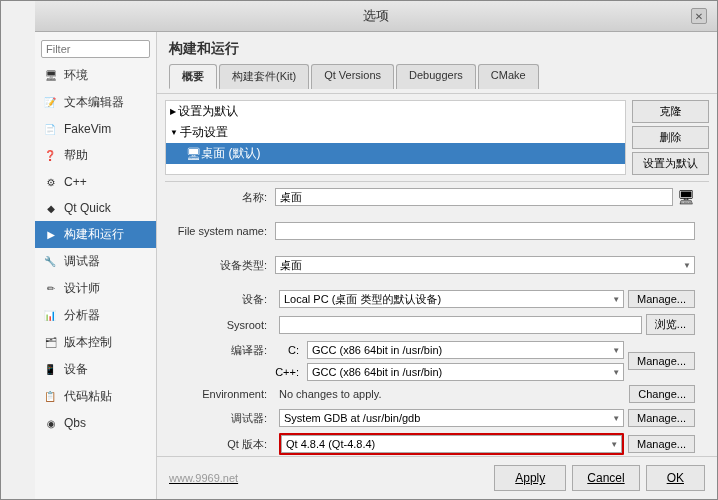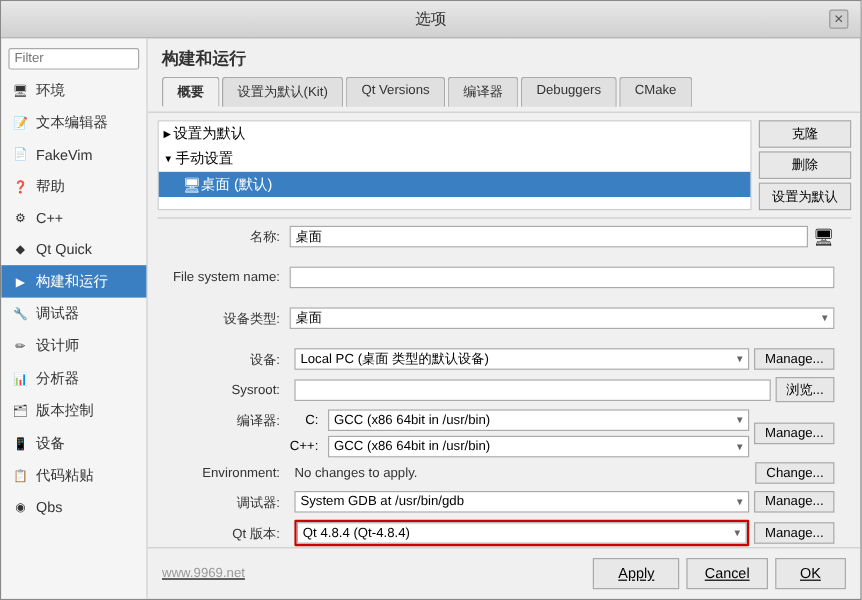--- a/index.html
+++ b/index.html
@@ -1,17 +1,17 @@
 <!DOCTYPE html>
 <html><head>
   <meta charset="utf-8">
   <style>
     * { box-sizing: border-box; margin: 0; padding: 0; font-family: 'SimSun', 'Microsoft YaHei', Arial, sans-serif; font-size: 12px; }
     body { background: #b0b0b0; display: flex; align-items: center; justify-content: center; width: 718px; height: 500px; overflow: hidden; }
-    .dialog { width: 718px; height: 500px; background: #f0f0f0; border: 1px solid #888; box-shadow: 2px 2px 8px rgba(0,0,0,0.4); display: flex; flex-direction: column; }
+    .dialog { width: 718px; height: 500px; background: #f0f0f0; border: 1px solid #888; box-shadow: 2px 2px 8px rgba(0,0,0,0.4); display: flex; flex-direction: column; padding-left: 34px; }
     .title-bar { background: linear-gradient(to bottom, #e8e8e8, #d0d0d0); padding: 6px 10px; display: flex; align-items: center; justify-content: space-between; border-bottom: 1px solid #aaa; }
     .title-bar-text { font-size: 13px; color: #333; flex: 1; text-align: center; }
     .close-btn { width: 16px; height: 16px; background: #d0d0d0; border: 1px solid #999; border-radius: 2px; cursor: pointer; display: flex; align-items: center; justify-content: center; font-size: 10px; color: #555; }
     .content { display: flex; flex: 1; overflow: hidden; }
     .sidebar { width: 122px; background: #f5f5f5; border-right: 1px solid #ccc; display: flex; flex-direction: column; padding: 4px 0; }
     .filter-box { padding: 4px 6px; }
     .filter-input { width: 100%; padding: 2px 4px; border: 1px solid #aaa; border-radius: 2px; background: white; font-size: 11px; }
     .sidebar-item { padding: 5px 8px; cursor: pointer; display: flex; align-items: center; gap: 5px; color: #333; }
     .sidebar-item.active { background: #3a7fc1; color: white; }
     .sidebar-icon { width: 16px; height: 16px; display: inline-flex; align-items: center; justify-content: center; font-size: 10px; }
@@ -122,23 +122,22 @@
         <span>Qbs</span>
       </div>
     </div>
 
     <div class="main-panel">
 
       <div class="panel-header">
         <div class="panel-title">构建和运行</div>
         <div class="tabs">
           <div class="tab active">概要</div>
-          <div class="tab">设置为默认(Kit)</div>
+          <div class="tab">构建套件(Kit)</div>
           <div class="tab">Qt Versions</div>
-          <div class="tab">编译器</div>
           <div class="tab">Debuggers</div>
           <div class="tab">CMake</div>
         </div>
       </div>
 
       <div class="panel-body">
         <div class="panel-body-inner">
 
           <div style="display:flex; gap:6px; margin-bottom:6px;">
             <div style="flex:1; border:1px solid #ccc; background:white; min-height:70px;">

